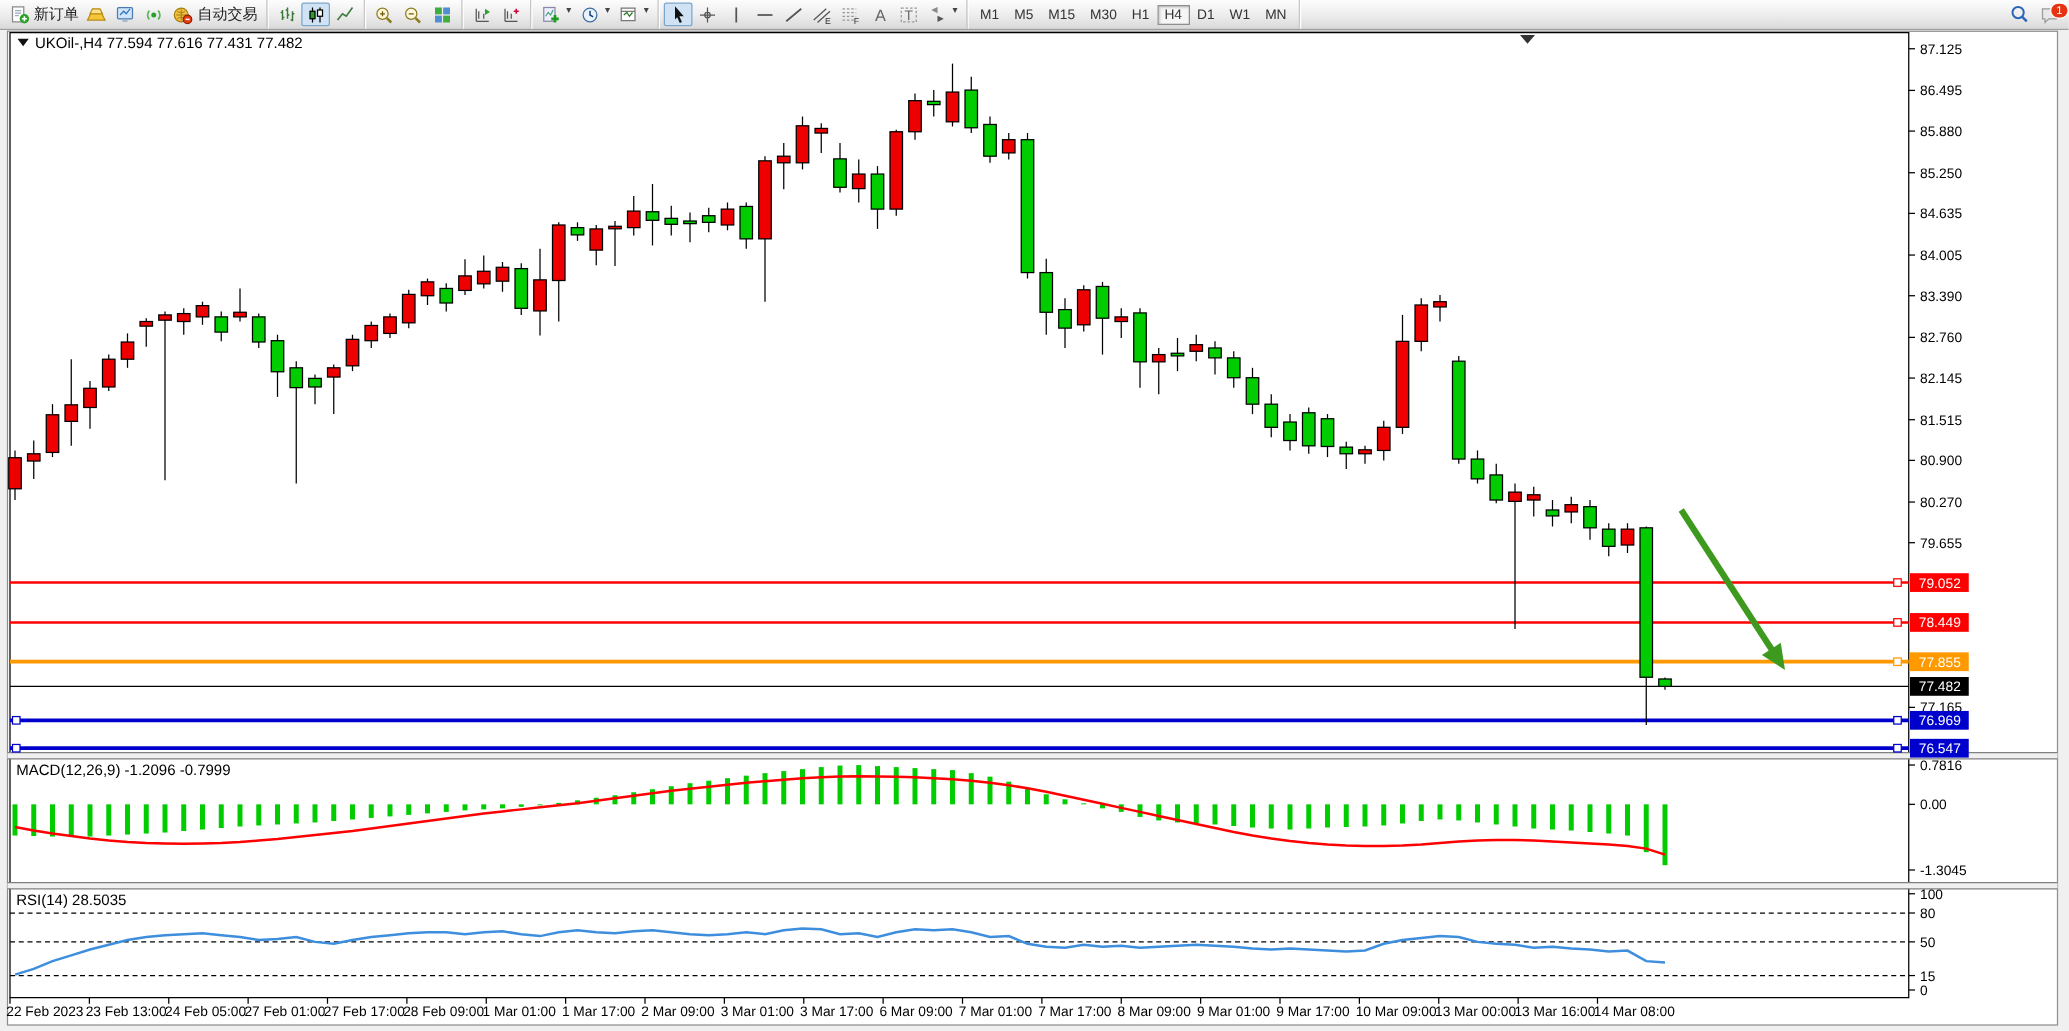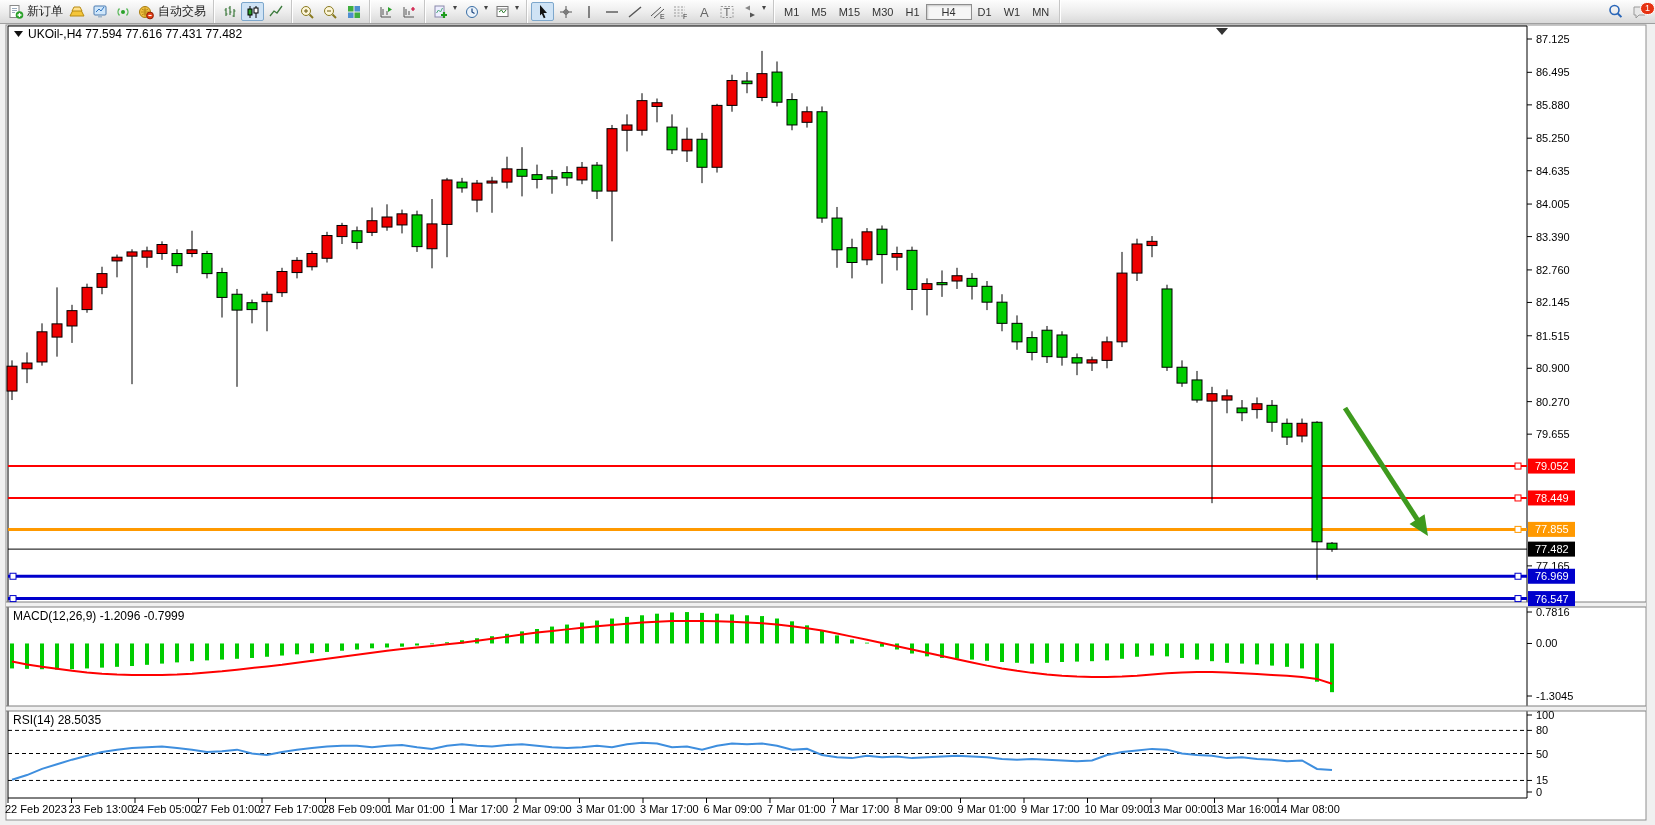--- a/index.html
+++ b/index.html
@@ -10,21 +10,21 @@
     background:linear-gradient(#fdfdfd,#ececec 55%,#d9d9d9);border-bottom:1px solid #9f9f9f;
     display:flex;align-items:center;font-size:12px;color:#222;}
   .tb-group{display:flex;align-items:center;height:100%;padding:0 4px;border-right:1px solid #c6c6c6;
     box-shadow:1px 0 0 #fff;}
   .tb-btn{display:flex;align-items:flex-start;gap:3px;padding:1px 3px;border-radius:2px;cursor:default;}
   .tb-btn.pressed{background:#cfe3f5;border:1px solid #7da7cc;padding:0 2px;}
   .icn{display:inline-flex;width:17px;height:17px;align-items:center;justify-content:center;}
   .caret{font-size:8px;color:#444;margin-left:1px;}
   .tf-btn{padding:2px 6px;color:#333;font-size:11px;}
   .tf-btn.active{background:#f6f6f6;border:1px solid #8e8e8e;box-shadow:inset 1px 1px 2px rgba(0,0,0,.2);
-    padding:1px 15px;}
+    padding:1px 5px;}
   #tb-right{position:absolute;right:6px;top:0;height:23px;display:flex;align-items:center;gap:8px;}
   #chat-badge{position:absolute;top:-1px;right:-6px;background:#e63312;color:#fff;border-radius:7px;
     font-size:9px;padding:0 4px;line-height:11px;border:1px solid #fff;}
   
   #cv{position:absolute;left:0;top:0;}
   text{font-family:"Liberation Sans",sans-serif;}
 </style>
 </head>
 <body>
 

